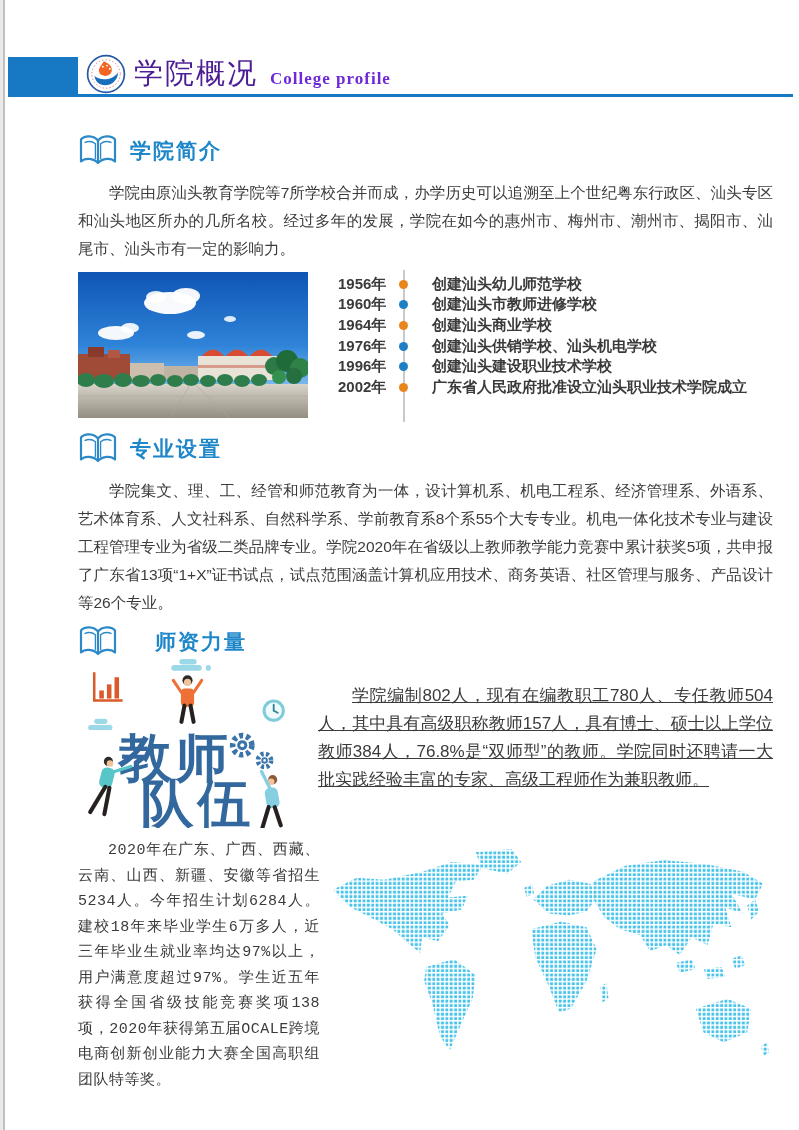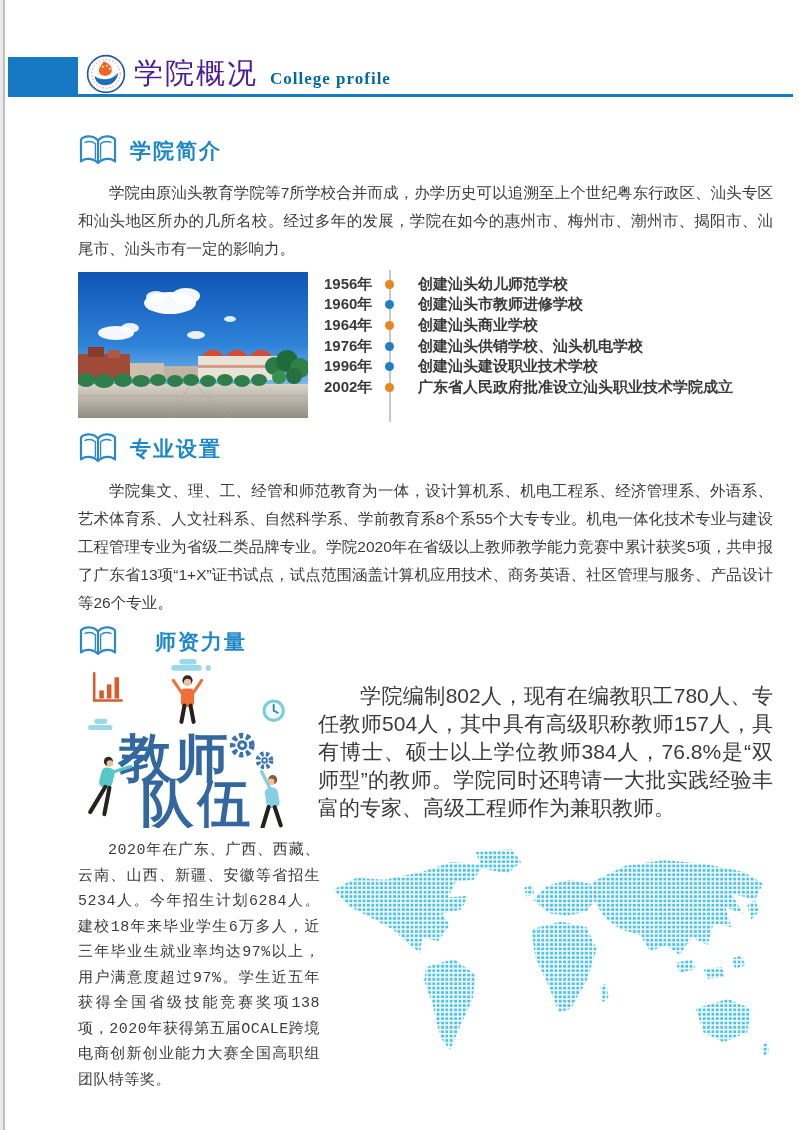--- a/index.html
+++ b/index.html
@@ -12,49 +12,49 @@
   .scan-edge2 { position:absolute; left:0; top:0; width:3px; height:100%; background:#e9e9e9; }
 
   
   .header { position:relative; height:98px; }
   .header-block { position:absolute; left:8px; top:57px; width:70px; height:37px; background:#1779c4; }
   .header-line { position:absolute; left:8px; top:94px; right:6px; height:3px; background:#1779c4; }
   .header-content { position:absolute; left:86px; top:54px; display:flex; align-items:center; }
   .logo { width:40px; height:40px; flex:none; }
   .title-cn { font-size:29px; font-weight:normal; color:#4c1d95; letter-spacing:2px; margin-left:8px; }
   .title-en { font-family:"Liberation Serif","DejaVu Serif",serif; font-weight:bold;
-              font-size:17px; color:#0369a1; margin-left:12px; margin-top:10px; letter-spacing:1px; }
+              font-size:17px; color:#6d28d9; margin-left:12px; margin-top:10px; letter-spacing:1px; }
 
   
   .main { padding:0 26px 0 78px; }
   .sec-head { display:flex; align-items:center; gap:12px; }
   .sec-head.first { margin-top:36px; }
   .sec-head.m2 { margin-top:14px; }
   .sec-head.m3 { margin-top:8px;gap:37px; }
   .sec-head.m4 { margin-top:4px; }
   .book-icon { width:40px; height:33px; flex:none; }
   .sec-title { font-size:21px; color:#1e87c9; font-weight:bold; letter-spacing:2px; }
   .body-p { margin-top:12px; font-size:15.5px; line-height:28px; text-align:justify;
             text-indent:2em; color:#3b3b3b; font-weight:500; }
 
   
   .intro-media { display:flex; margin-top:9px; }
   .photo { width:230px; height:146px; flex:none; }
-  .timeline { flex:1; margin-left:16px; position:relative; padding-top:2px; }
+  .timeline { flex:1; margin-left:30px; position:relative; padding-top:2px; }
   .tl-line { position:absolute; left:65px; top:-2px; bottom:-4px; width:2px; background:#c9c9c9; }
   .tl-row { display:flex; align-items:center; height:20.6px; font-size:15px; font-weight:600; color:#3a3a3a; }
   .tl-year { width:52px; flex:none; }
   .tl-dot { width:9px; height:9px; border-radius:50%; margin-left:9px; flex:none; position:relative; z-index:1; }
   .tl-event { margin-left:24px; white-space:nowrap; }
 
   
   .faculty-row { display:flex; margin-top:0; }
   .illus { width:218px; flex:none; }
-  .faculty-p { flex:1; padding:24px 0 0 22px; font-size:21px; line-height:28px;
-               text-align:justify; text-indent:2em; font-weight:500; }
+  .faculty-p { flex:1; padding:24px 0 0 22px; font-size:17px; line-height:28px;
+               text-align:justify; text-indent:2em; font-weight:500;text-decoration:underline; }
 
   
   .students-row { display:flex; margin-top:10px; }
   .students-col { width:242px; flex:none; font-size:15px; line-height:25.5px;
                   text-align:justify; text-indent:2em; letter-spacing:.5px; font-weight:500;font-family:Liberation Mono, monospace; }
   .map-wrap { flex:1; display:flex; justify-content:flex-end; padding-top:4px; }
 </style>
 </head>
 <body>
 

